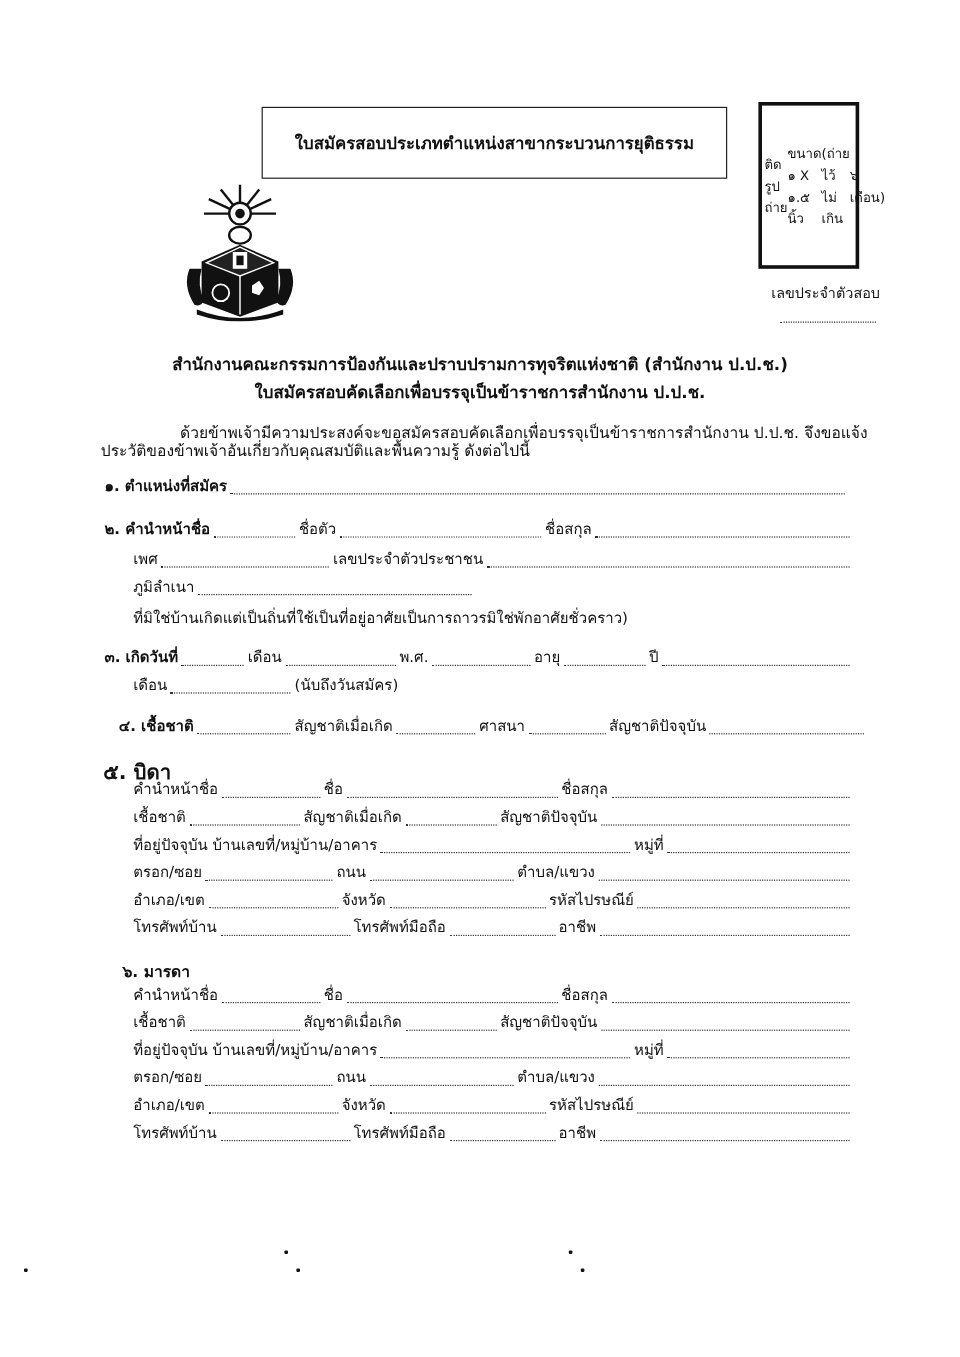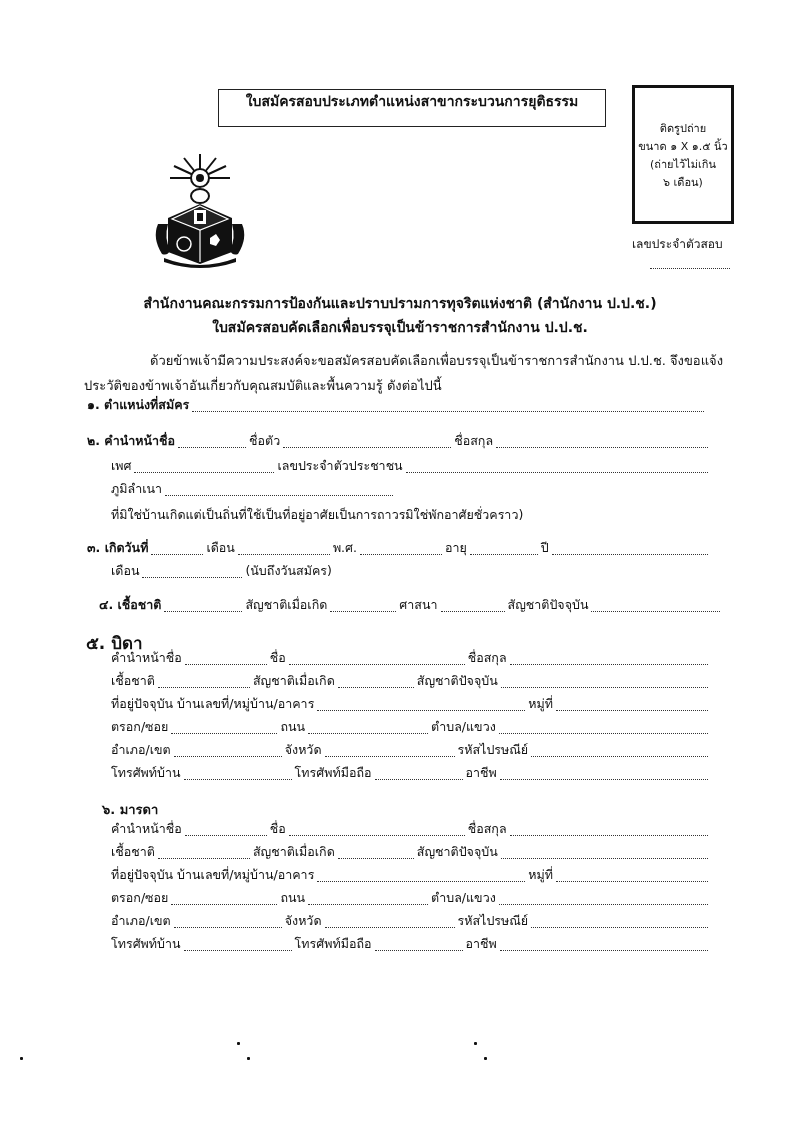--- a/index.html
+++ b/index.html
@@ -3,32 +3,32 @@
   <meta charset="utf-8">
   <style>
     html, body { margin: 0; padding: 0; background: #ffffff; }
     body {
       width: 800px; height: 1131px; position: relative; overflow: hidden;
       font-family: "DejaVu Sans", "Liberation Sans", sans-serif;
       color: #111111; font-size: 12.5px;
     }
     .abs { position: absolute; white-space: nowrap; text-align: right; }
     .title-box {
-      position: absolute; left: 218px; top: 89px; width: 388px; height: 38px;
+      position: absolute; left: 218px; top: 89px; width: 388px; height: 60px;
       border: 1.5px solid #222; box-sizing: border-box;
-      display: flex; justify-content: center;
+      display: flex; align-items: center; justify-content: center;
       font-size: 14px; font-weight: 600;
     }
     .photo-box {
-      position: absolute; left: 632px; top: 85px; width: 102px; height: 139px;
+      position: absolute; left: 632px; top: 85px; width: 84px; height: 139px;
       border: 3px solid #111; box-sizing: border-box;
-      display: flex; flex-direction: column; align-items: center; justify-content: center;
+      display: flex; flex-direction: row; align-items: center; justify-content: flex-start;
       padding: 8px 2px; font-size: 11px;
     }
-    .exam-no-label { position: absolute; left: 632px; top: 234px; width: 112px; font-size: 12px; }
+    .exam-no-label { position: absolute; left: 632px; top: 234px; width: 112px; text-align: center; font-size: 12px; }
     .exam-no-dots { position: absolute; left: 650px; top: 258px; width: 80px; border-bottom: 1.5px dotted #333; height: 10px; }
     .logo { position: absolute; left: 140px; top: 148px; width: 120px; height: 120px; }
     .heading { position: absolute; left: 0; width: 800px; text-align: center; font-size: 14px; font-weight: 600; }
     .line { position: absolute; display: flex; align-items: flex-end; white-space: nowrap; height: 18px; }
     .line .lbl { padding: 0 3px; }
     .dots { flex: 1; border-bottom: 1.5px dotted #333; margin-bottom: 3px; min-width: 10px; }
     .num { font-weight: 600; }
     .mark { position: absolute; width: 3px; height: 3px; background: #111; border-radius: 1px; }
   </style>
 </head>
@@ -76,21 +76,21 @@
   <span>(ถ่ายไว้ไม่เกิน</span>
   <span>๖ เดือน)</span>
 </div>
 <div class="exam-no-label">เลขประจำตัวสอบ</div>
 <div class="exam-no-dots"></div>
 
 <div class="heading" style="top:292px;">สำนักงานคณะกรรมการป้องกันและปราบปรามการทุจริตแห่งชาติ (สำนักงาน ป.ป.ช.)</div>
 <div class="heading" style="top:316px;">ใบสมัครสอบคัดเลือกเพื่อบรรจุเป็นข้าราชการสำนักงาน ป.ป.ช.</div>
 
 <div class="abs" style="left:150px; top:350px; font-size:13px;">ด้วยข้าพเจ้ามีความประสงค์จะขอสมัครสอบคัดเลือกเพื่อบรรจุเป็นข้าราชการสำนักงาน ป.ป.ช. จึงขอแจ้ง</div>
-<div class="abs" style="left:84px; top:375px; font-size:13px;">ประวัติของข้าพเจ้าอันเกี่ยวกับคุณสมบัติและพื้นความรู้ ดังต่อไปนี้</div>
+<div class="abs" style="left:84px; top:365px; font-size:13px;">ประวัติของข้าพเจ้าอันเกี่ยวกับคุณสมบัติและพื้นความรู้ ดังต่อไปนี้</div>
 
 <div class="line" style="left:84px; top:397px; width:620px;">
   <span class="lbl num">๑. ตำแหน่งที่สมัคร</span>
   <span class="dots"></span>
 </div>
 
 <div class="line" style="left:84px; top:433px; width:624px;">
   <span class="lbl num">๒. คำนำหน้าชื่อ</span>
   <span class="dots" style="flex:0 0 68px;"></span>
   <span class="lbl">ชื่อตัว</span>

